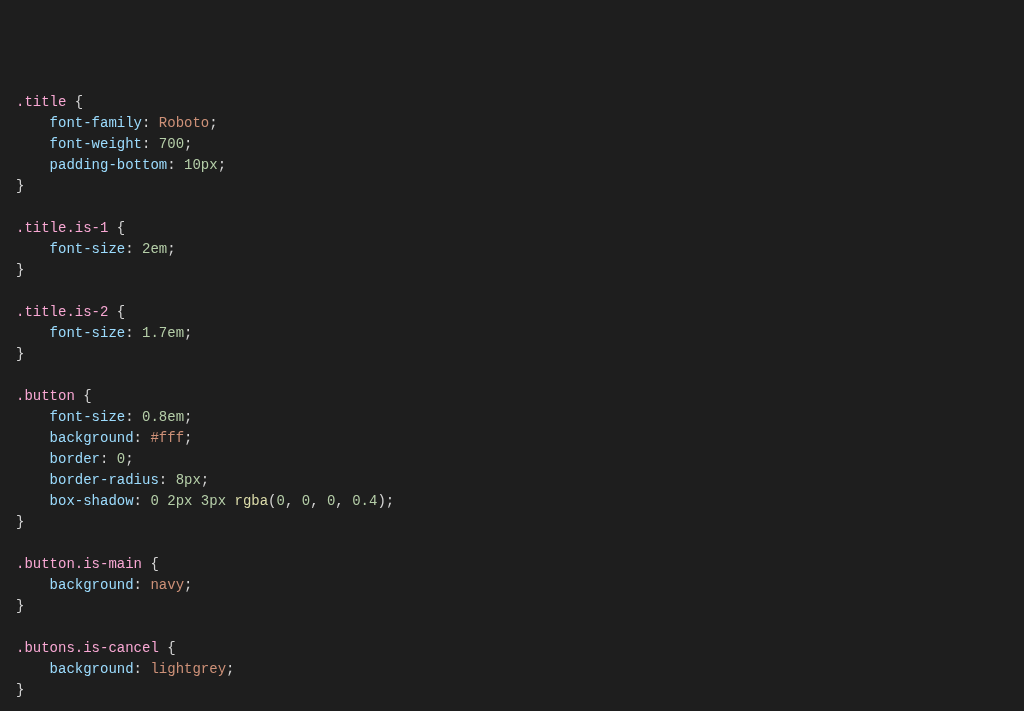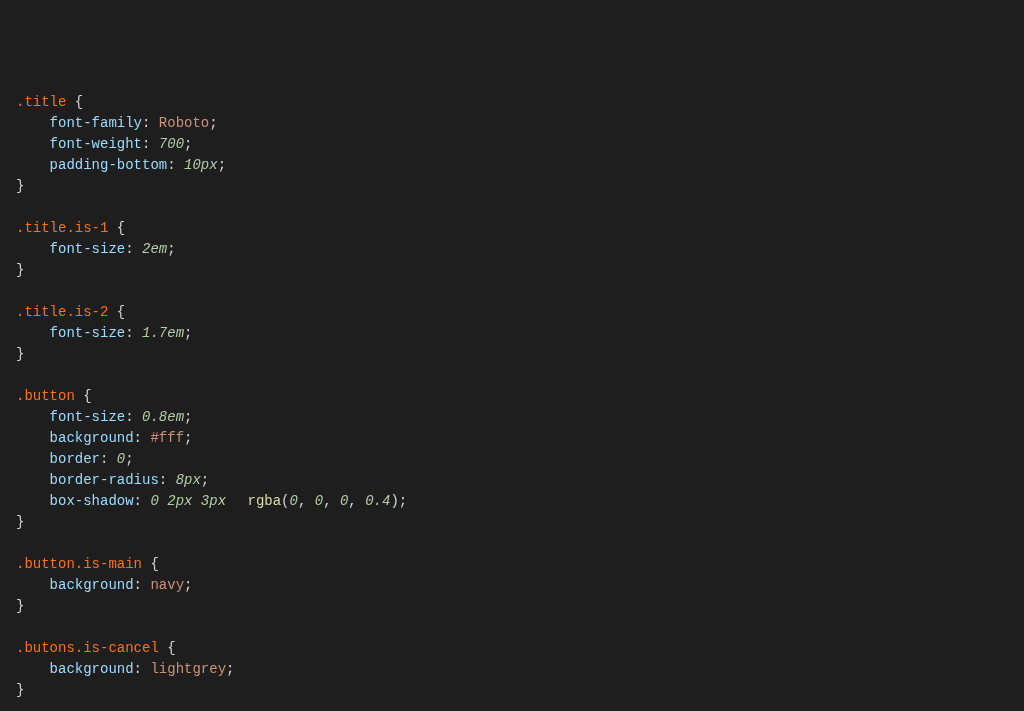--- a/index.html
+++ b/index.html
@@ -16,28 +16,28 @@
     padding: 8px 16px;
     white-space: pre;
     width: 1024px;
     height: 711px;
     overflow: hidden;
   }
   .line {
     display: block;
     min-height: 1.5em;
   }
-  .sel-class { color: #f97316; }      
+  .sel-class { color: #f9a8d4; }      
   .brace { color: #d4d4d4; }
   .prop { color: #9cdcfe; }           
   .colon { color: #d4d4d4; }
   .val-ident { color: #ce9178; text-align: right; }      
-  .val-num { color: #b5cea8; font-style: italic; }
+  .val-num { color: #b5cea8; }
   .punct { color: #d4d4d4; }
-  .func { color: #dcdcaa; margin-left: 13px; }           
+  .func { color: #dcdcaa; }           
   .indent { display: inline-block; width: 4ch; }
 </style>
 </head>
 <body>
 
 
 
 <div id="editor"><div class="line"><span class="sel-class">.title</span><span class="punct"> </span><span class="brace">{</span></div><div class="line"><span class="indent">    </span><span class="prop">font-family</span><span class="colon">: </span><span><span class="val-ident">Roboto</span></span><span class="punct">;</span></div><div class="line"><span class="indent">    </span><span class="prop">font-weight</span><span class="colon">: </span><span><span class="val-num">700</span></span><span class="punct">;</span></div><div class="line"><span class="indent">    </span><span class="prop">padding-bottom</span><span class="colon">: </span><span><span class="val-num">10</span><span class="val-num">px</span></span><span class="punct">;</span></div><div class="line"><span class="brace">}</span></div><div class="line">&nbsp;</div><div class="line"><span class="sel-class">.title.is-1</span><span class="punct"> </span><span class="brace">{</span></div><div class="line"><span class="indent">    </span><span class="prop">font-size</span><span class="colon">: </span><span><span class="val-num">2</span><span class="val-num">em</span></span><span class="punct">;</span></div><div class="line"><span class="brace">}</span></div><div class="line">&nbsp;</div><div class="line"><span class="sel-class">.title.is-2</span><span class="punct"> </span><span class="brace">{</span></div><div class="line"><span class="indent">    </span><span class="prop">font-size</span><span class="colon">: </span><span><span class="val-num">1.7</span><span class="val-num">em</span></span><span class="punct">;</span></div><div class="line"><span class="brace">}</span></div><div class="line">&nbsp;</div><div class="line"><span class="sel-class">.button</span><span class="punct"> </span><span class="brace">{</span></div><div class="line"><span class="indent">    </span><span class="prop">font-size</span><span class="colon">: </span><span><span class="val-num">0.8</span><span class="val-num">em</span></span><span class="punct">;</span></div><div class="line"><span class="indent">    </span><span class="prop">background</span><span class="colon">: </span><span><span class="val-ident">#fff</span></span><span class="punct">;</span></div><div class="line"><span class="indent">    </span><span class="prop">border</span><span class="colon">: </span><span><span class="val-num">0</span></span><span class="punct">;</span></div><div class="line"><span class="indent">    </span><span class="prop">border-radius</span><span class="colon">: </span><span><span class="val-num">8</span><span class="val-num">px</span></span><span class="punct">;</span></div><div class="line"><span class="indent">    </span><span class="prop">box-shadow</span><span class="colon">: </span><span><span class="val-num">0</span><span class="punct"> </span><span class="val-num">2</span><span class="val-num">px</span><span class="punct"> </span><span class="val-num">3</span><span class="val-num">px</span><span class="punct"> </span><span class="func">rgba</span><span class="punct">(</span><span class="val-num">0</span><span class="punct">, </span><span class="val-num">0</span><span class="punct">, </span><span class="val-num">0</span><span class="punct">, </span><span class="val-num">0.4</span><span class="punct">)</span></span><span class="punct">;</span></div><div class="line"><span class="brace">}</span></div><div class="line">&nbsp;</div><div class="line"><span class="sel-class">.button.is-main</span><span class="punct"> </span><span class="brace">{</span></div><div class="line"><span class="indent">    </span><span class="prop">background</span><span class="colon">: </span><span><span class="val-ident">navy</span></span><span class="punct">;</span></div><div class="line"><span class="brace">}</span></div><div class="line">&nbsp;</div><div class="line"><span class="sel-class">.butons.is-cancel</span><span class="punct"> </span><span class="brace">{</span></div><div class="line"><span class="indent">    </span><span class="prop">background</span><span class="colon">: </span><span><span class="val-ident">lightgrey</span></span><span class="punct">;</span></div><div class="line"><span class="brace">}</span></div><div class="line">&nbsp;</div></div>
 
 

